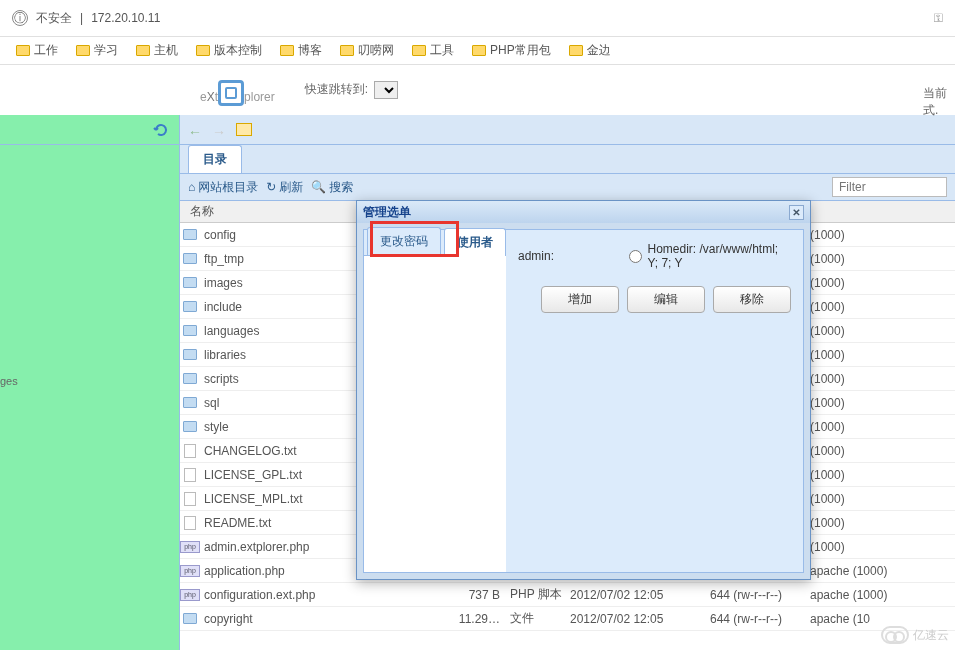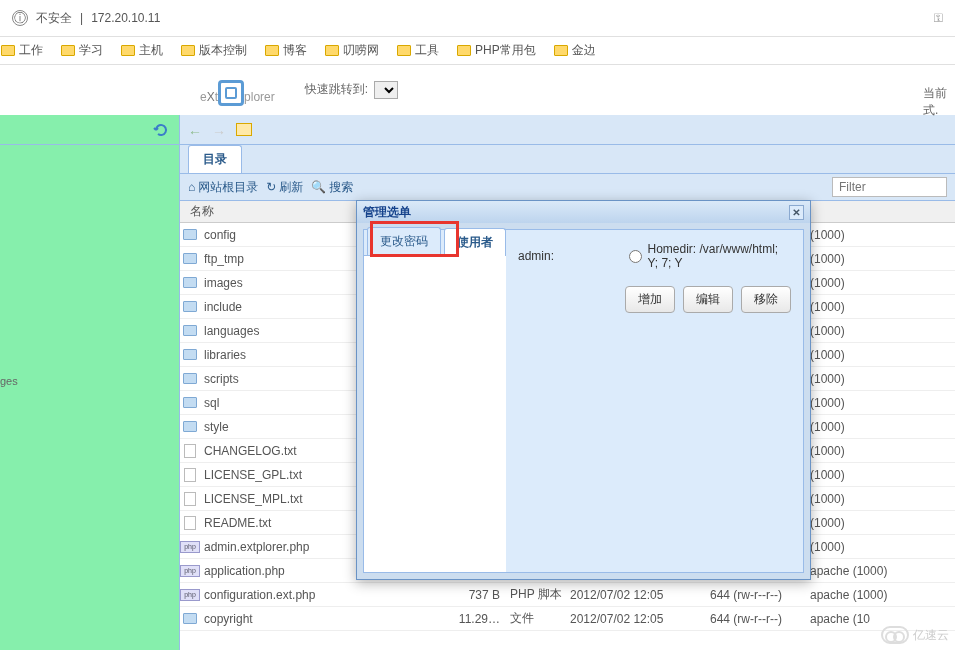--- a/index.html
+++ b/index.html
@@ -1,21 +1,21 @@
 <!DOCTYPE html>
 <html><head>
 <meta charset="utf-8">
 <style>
 *{box-sizing:border-box;margin:0;padding:0;font-family:"Microsoft YaHei",Arial,sans-serif;font-size:12px}
 body{width:955px;height:650px;background:#fff;overflow:hidden;position:relative}
 .browser-bar{height:37px;background:#fff;border-bottom:1px solid #e0e0e0;display:flex;align-items:center;padding:0 12px;gap:8px}
 .info-icon{width:16px;height:16px;border:1px solid #888;border-radius:50%;display:flex;align-items:center;justify-content:center;color:#666}
 .addr-text{color:#555}
 .key-icon{margin-left:auto;color:#888}
-.bookmarks{height:28px;background:#fff;border-bottom:1px solid #e0e0e0;display:flex;padding:0 1px;gap:18px}
+.bookmarks{height:28px;background:#fff;border-bottom:1px solid #e0e0e0;display:flex;padding:0 16px;gap:18px}
 .bk{display:flex;align-items:center;gap:4px;color:#555;cursor:pointer}
 .bk .fld{width:14px;height:11px;background:#ffd96b;border:1px solid #d9a800;border-radius:1px}
 .logo-row{height:50px;display:flex;align-items:center;padding-left:200px;gap:30px;position:relative}
 .logo{font-size:32px;color:#999;font-family:Georgia,serif}.logo .x{color:#777}
 .logo-ic{display:inline-block;width:26px;height:26px;border:3px solid #5b9bd5;border-radius:4px;vertical-align:middle;position:relative}
 .logo-ic:after{content:"";position:absolute;top:4px;left:4px;right:4px;bottom:4px;border:2px solid #5b9bd5;border-radius:2px}
 .jump{color:#666;display:flex;align-items:flex-start;gap:6px}
 .jump select{border:1px solid #aaa;width:24px;height:18px}
 .side-text{position:absolute;right:8px;top:20px;color:#666;font-size:13px;line-height:1.4}
 .main-area{display:flex;height:535px}
@@ -46,21 +46,21 @@
 .dlg-body{padding:6px;height:calc(100% - 22px)}
 .dlg-inner{background:#fff;border:1px solid #99bbe8;height:100%;display:flex;flex-direction:row}
 .dlg-tabs{height:26px;background:#dcebfb;display:flex;align-items:flex-end;border-bottom:1px solid #99bbe8}
 .dlg-tab{padding:5px 12px;margin-left:3px;border:1px solid #99bbe8;border-bottom:none;border-radius:3px 3px 0 0;background:#dcebfb;color:#2a5a8a;cursor:pointer}
 .dlg-tab.active{background:#fff;font-weight:bold;position:relative;top:1px}
 .red-box{position:absolute;left:370px;top:221px;width:89px;height:36px;border:3px solid #e8352e;pointer-events:none;z-index:10}
 .dlg-content{flex:1;padding:12px;background:#dcebfb}
 .admin-row{display:flex;align-items:center;margin-bottom:16px;color:#333}
 .admin-row .lbl{width:130px}.admin-row input[type=radio]{margin-right:6px}
 .btn-row{display:flex;justify-content:flex-end;gap:8px}
-.btn{background:linear-gradient(#fff,#e8e8e8);border:1px solid #aaa;padding:4px 12px;border-radius:4px;color:#333;cursor:pointer}
+.btn{background:linear-gradient(#fff,#e8e8e8);border:1px solid #aaa;padding:4px 26px;border-radius:4px;color:#333;cursor:pointer}
 .watermark{position:absolute;right:6px;bottom:6px;color:#ccc;font-size:14px;display:flex;align-items:center;gap:4px}
 .wm-ic{width:28px;height:18px;border:2px solid #ddd;border-radius:9px;position:relative}
 .wm-ic:before,.wm-ic:after{content:"";position:absolute;width:8px;height:8px;border:2px solid #ddd;border-radius:50%;top:3px}
 .wm-ic:before{left:2px}.wm-ic:after{right:2px}
 </style>
 </head>
 <body>
 
 <div class="browser-bar">
   <span class="info-icon">ⓘ</span>

